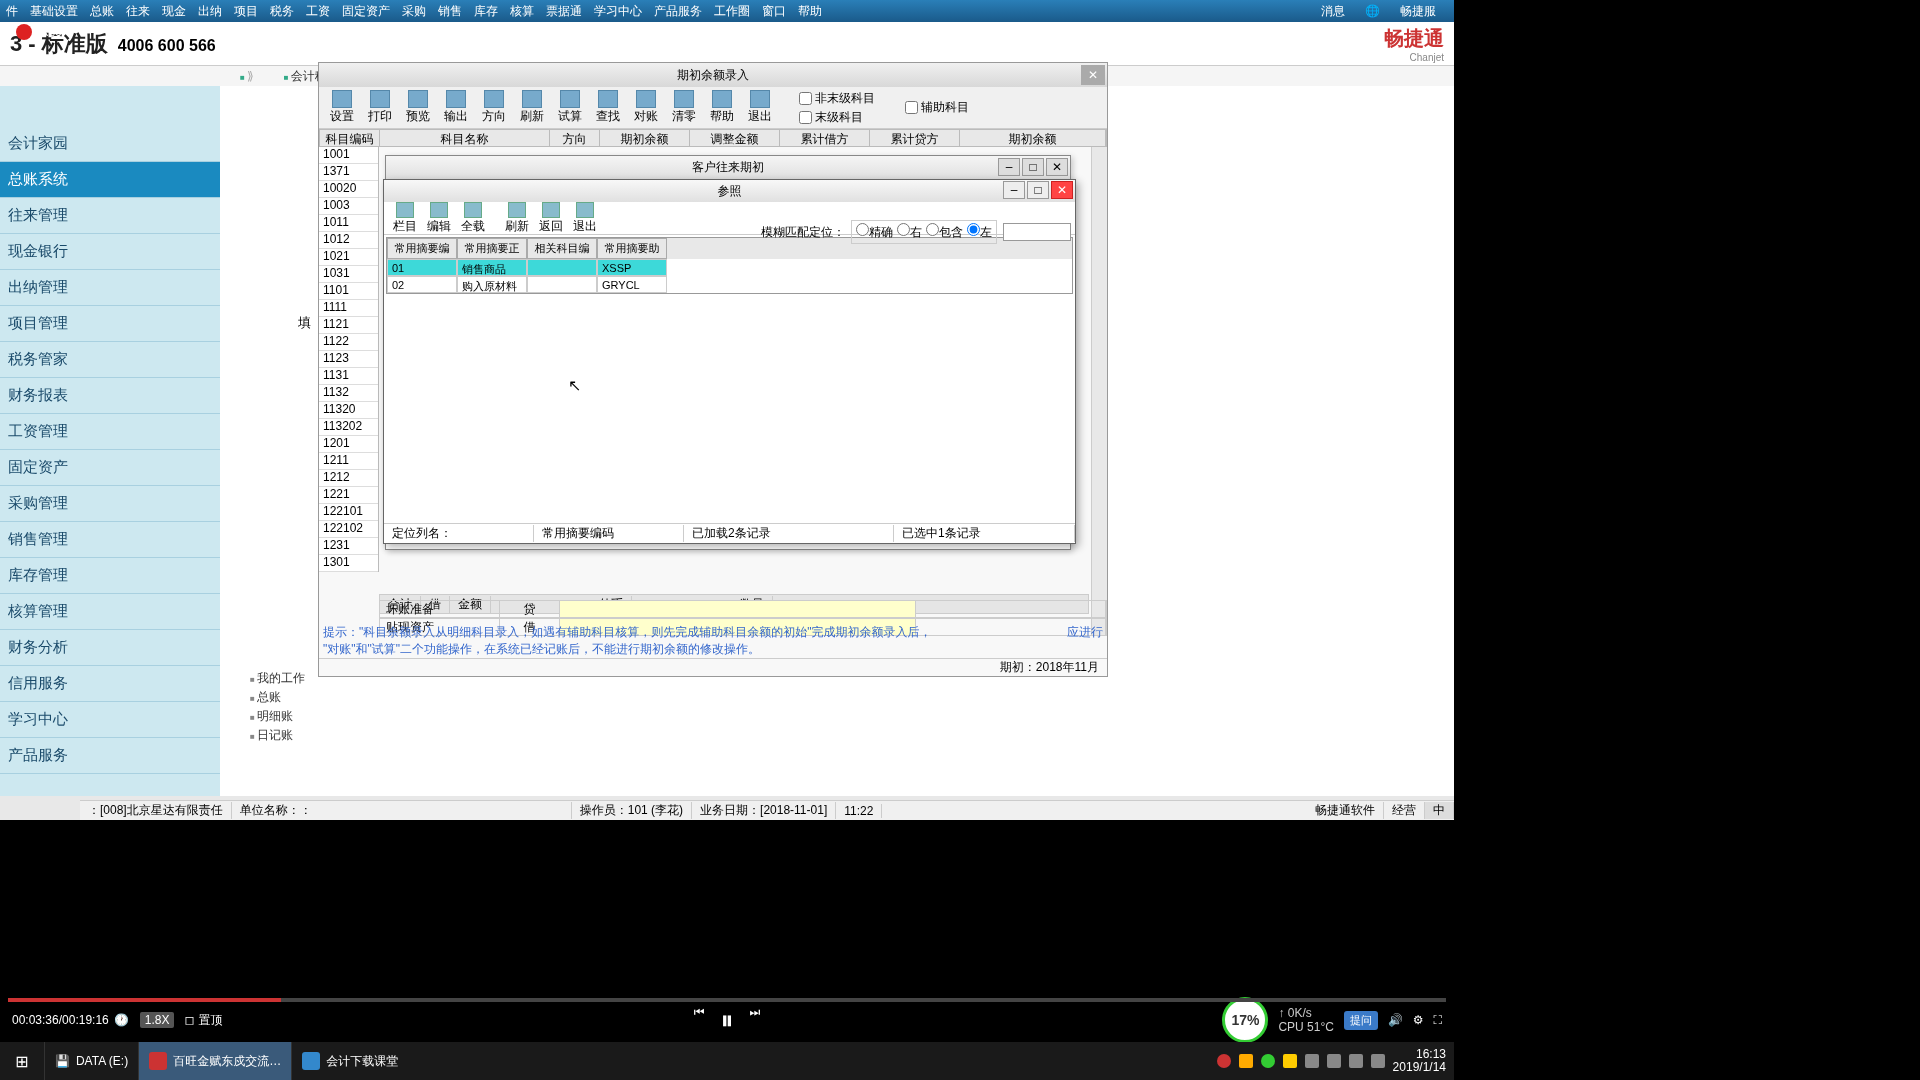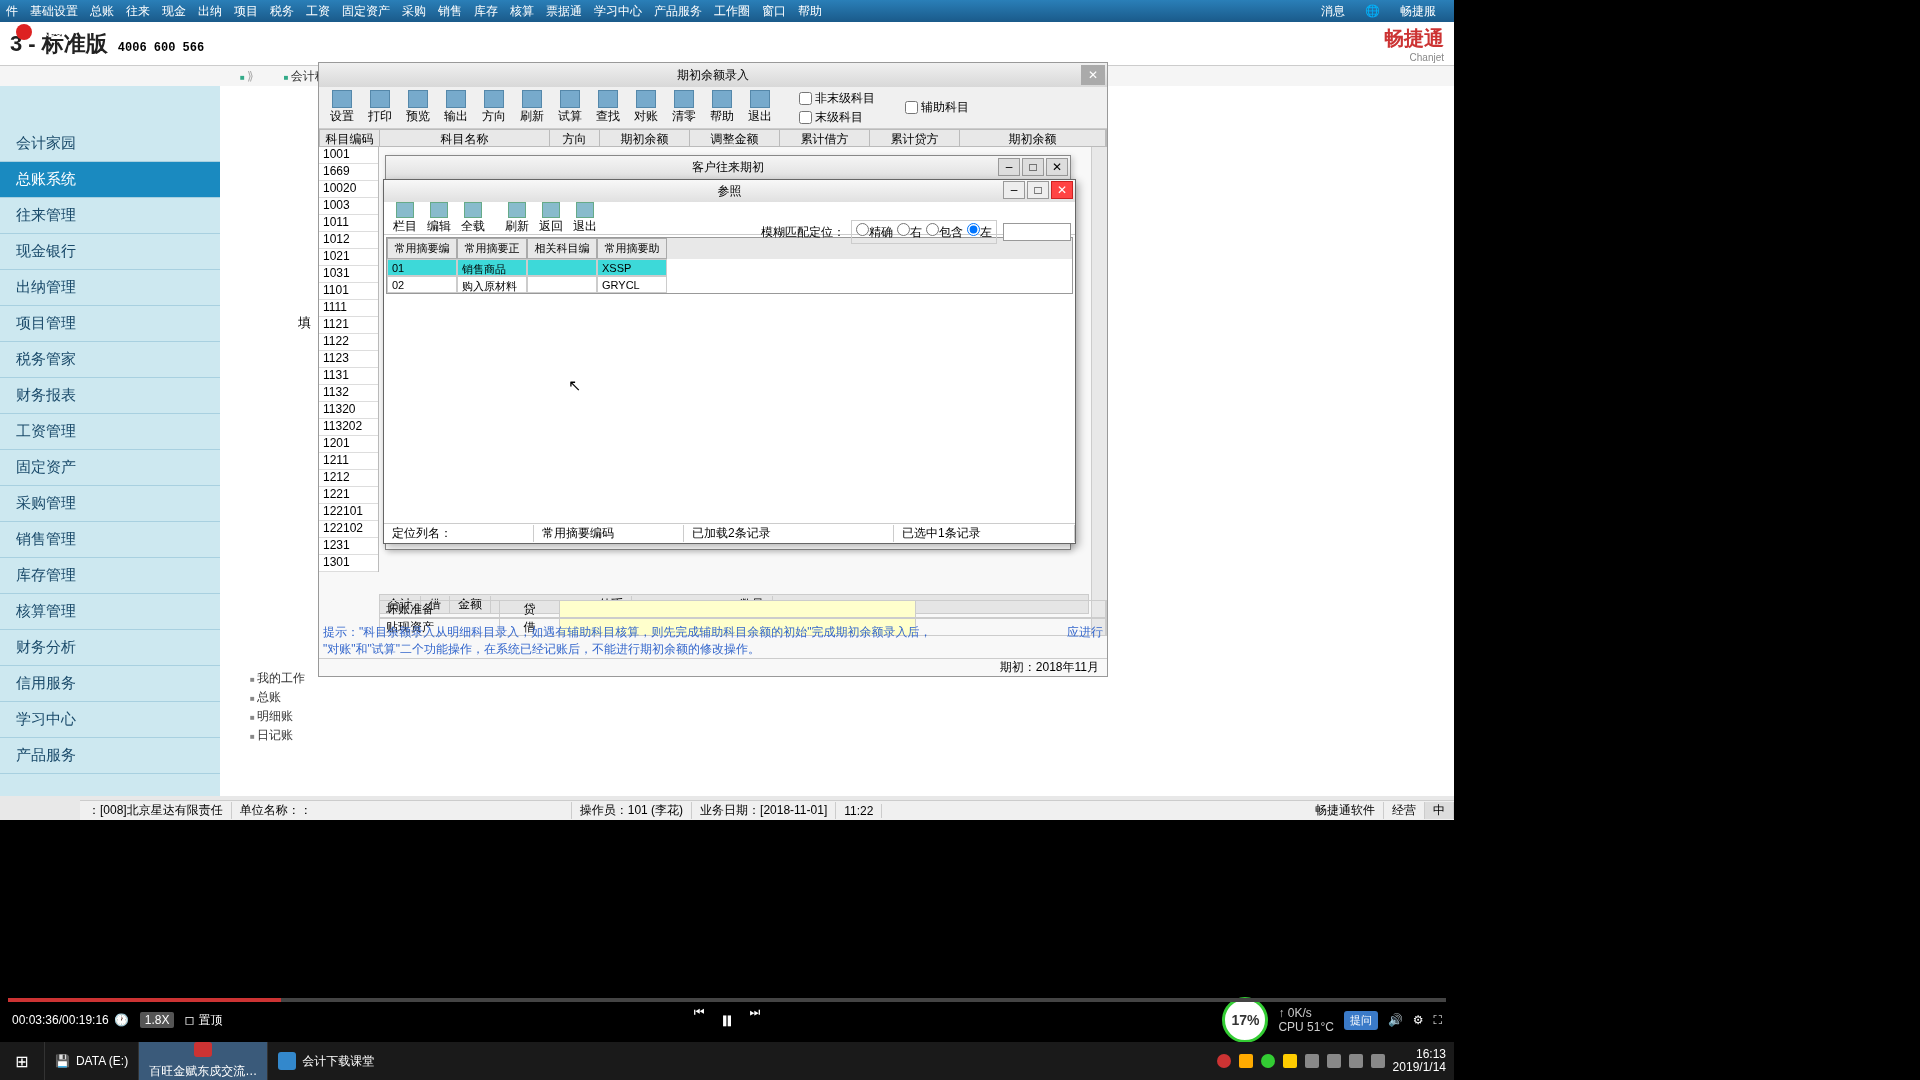--- a/index.html
+++ b/index.html
@@ -11,32 +11,32 @@
 .topmenu span { margin-right: 12px; cursor: pointer; }
 .topmenu .right { margin-left: auto; display: flex; align-items: center; gap: 8px; }
 
 
 .rec { position: absolute; left: 16px; top: 24px; display: flex; align-items: center; gap: 8px; color: #fff; font-size: 16px; z-index: 100; }
 .rec .dot { width: 16px; height: 16px; background: #d22; border-radius: 50%; }
 
 
 .brandbar { background: #fff; height: 44px; display: flex; align-items: center; justify-content: space-between; padding: 0 10px; border-bottom: 1px solid #ccc; }
 .brandleft { font-size: 22px; font-weight: bold; color: #222; }
-.brandphone { font-size: 12px; font-weight: bold; font-family: Liberation Mono, monospace; }
+.brandphone { font-size: 16px; font-weight: bold; }
 .brandright { font-size: 20px; font-weight: bold; color: #c33; }
 
 
 .submenu { background: #f5f5f5; height: 20px; display: flex; align-items: center; padding-left: 280px; gap: 30px; }
 .submenu span { color: #333; cursor: pointer; }
 .submenu span::before { content: '■ '; color: #3a8; font-size: 8px; }
 
 
 .main { display: flex; height: calc(100% - 110px); }
 .sidebar { width: 220px; background: #cde8f0; display: flex; flex-direction: column; padding-top: 40px; }
-.sidebar .item { padding: 8px 16px; border-bottom: 1px solid #a8d0e0; color: #1a4a6a; font-size: 15px; cursor: pointer; }
+.sidebar .item { padding: 8px 8px; border-bottom: 1px solid #a8d0e0; color: #1a4a6a; font-size: 15px; cursor: pointer; }
 .sidebar .item.active { background: #1a8ac0; color: #fff; }
 
 .workarea { flex: 1; position: relative; background: #fff; }
 .tabs-mini { position: absolute; left: 18px; bottom: 50px; font-size: 13px; color: #333; }
 .tabs-mini div { margin: 2px 12px; }
 .tabs-mini div::before { content: '■ '; color: #888; font-size: 8px; }
 
 
 .win1 { position: absolute; left: 318px; top: 62px; width: 790px; height: 615px; background: #f8f8f8; border: 1px solid #999; }
 .win1 .titlebar { background: linear-gradient(#f0f0f0,#d8d8d8); height: 24px; display: flex; align-items: center; justify-content: center; position: relative; font-size: 14px; }
@@ -102,21 +102,21 @@
 .player .rightside { margin-left: auto; display: flex; align-items: center; gap: 10px; }
 .cpu { width: 46px; height: 46px; border: 3px solid #3c3; border-radius: 50%; display: flex; flex-direction: column; align-items: center; justify-content: center; background: #fff; color: #333; }
 .cpu .pct { font-size: 14px; font-weight: bold; }
 .netspeed { font-size: 10px; color: #ccc; }
 .pill { background: #3a7ac8; color: #fff; padding: 2px 6px; border-radius: 3px; font-size: 11px; }
 
 
 .taskbar { position: absolute; bottom: 0; left: 0; width: 1454px; height: 38px; background: #1a1a1a; display: flex; align-items: center; color: #fff; }
 .taskbar .start { width: 44px; height: 100%; display: flex; align-items: center; justify-content: center; font-size: 16px; }
 .taskbar .titem { height: 100%; padding: 0 10px; display: flex; align-items: center; gap: 6px; border-left: 1px solid #333; font-size: 12px; cursor: pointer; }
-.taskbar .titem.active { background: #3a5a7a; flex-direction: column; }
+.taskbar .titem.active { background: #3a5a7a; }
 .taskbar .tico { width: 18px; height: 18px; background: #c33; border-radius: 3px; }
 .taskbar .tico.b { background: #38c; }
 .taskbar .tray { margin-left: auto; display: flex; align-items: center; gap: 8px; padding-right: 8px; }
 .taskbar .tray .clock { text-align: right; font-size: 11px; line-height: 13px; }
 .taskbar .trayico { width: 14px; height: 14px; background: #888; border-radius: 2px; }
 
 .cursor { position: absolute; left: 568px; top: 376px; font-size: 16px; z-index: 999; color: #000; }
 </style>
 </head>
 <body>
@@ -279,21 +279,21 @@
       <div style="width:170px">科目名称</div>
       <div style="width:50px">方向</div>
       <div style="width:90px">期初余额</div>
       <div style="width:90px">调整金额</div>
       <div style="width:90px">累计借方</div>
       <div style="width:90px">累计贷方</div>
       <div style="flex:1">期初余额</div>
     </div>
     <div class="codecol" id="codecol">
         <div class="cell">1001</div>
-        <div class="cell">1669</div>
+        <div class="cell">1371</div>
         <div class="cell">10020</div>
         <div class="cell">1003</div>
         <div class="cell">1011</div>
         <div class="cell">1012</div>
         <div class="cell">1021</div>
         <div class="cell">1031</div>
         <div class="cell">1101</div>
         <div class="cell">1111</div>
         <div class="cell">1121</div>
         <div class="cell">1122</div>

